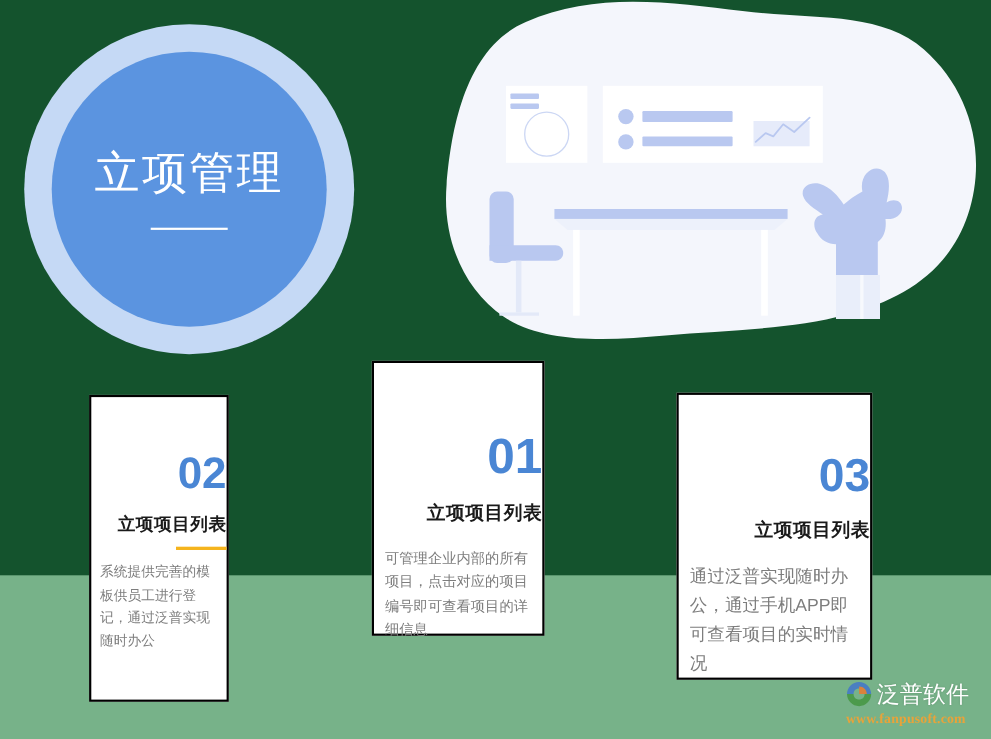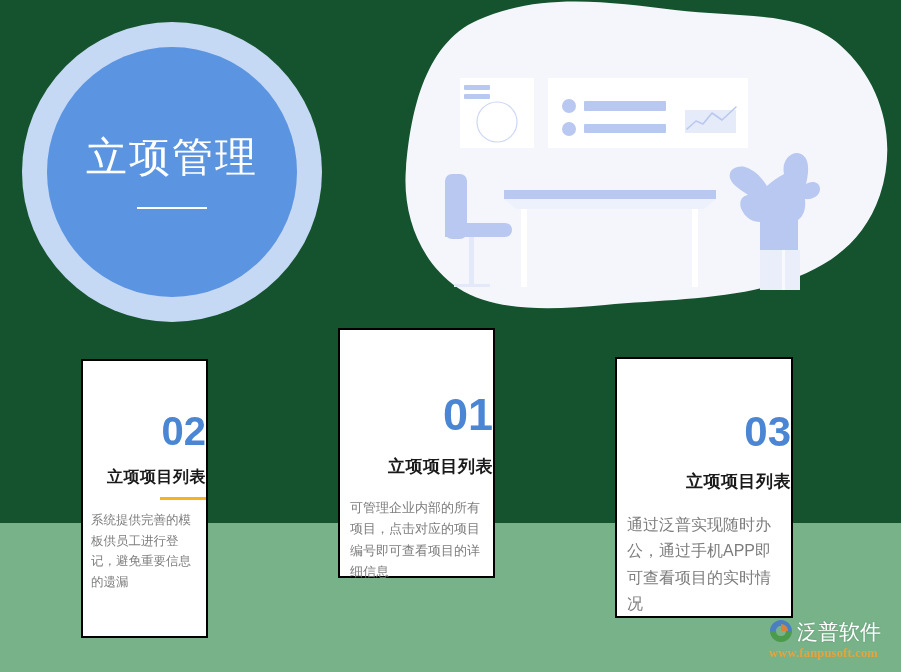--- a/index.html
+++ b/index.html
@@ -206,21 +206,21 @@
   <div class="circle-outer"></div>
   <div class="circle-inner">
     <div class="circle-title">立项管理</div>
     <div class="circle-rule"></div>
   </div>
 
   <div class="card card-02">
     <div class="card-num">02</div>
     <div class="card-title">立项项目列表</div>
     <div class="card-rule"></div>
-    <div class="card-desc">系统提供完善的模板供员工进行登记，避免重要信息的遗漏</div>
+    <div class="card-desc">系统提供完善的模板供员工进行登记，通过泛普实现随时办公</div>
   </div>
 
   <div class="card card-01">
     <div class="card-num">01</div>
     <div class="card-title">立项项目列表</div>
     <div class="card-rule"></div>
     <div class="card-desc">可管理企业内部的所有项目，点击对应的项目编号即可查看项目的详细信息</div>
   </div>
 
   <div class="card card-03">

